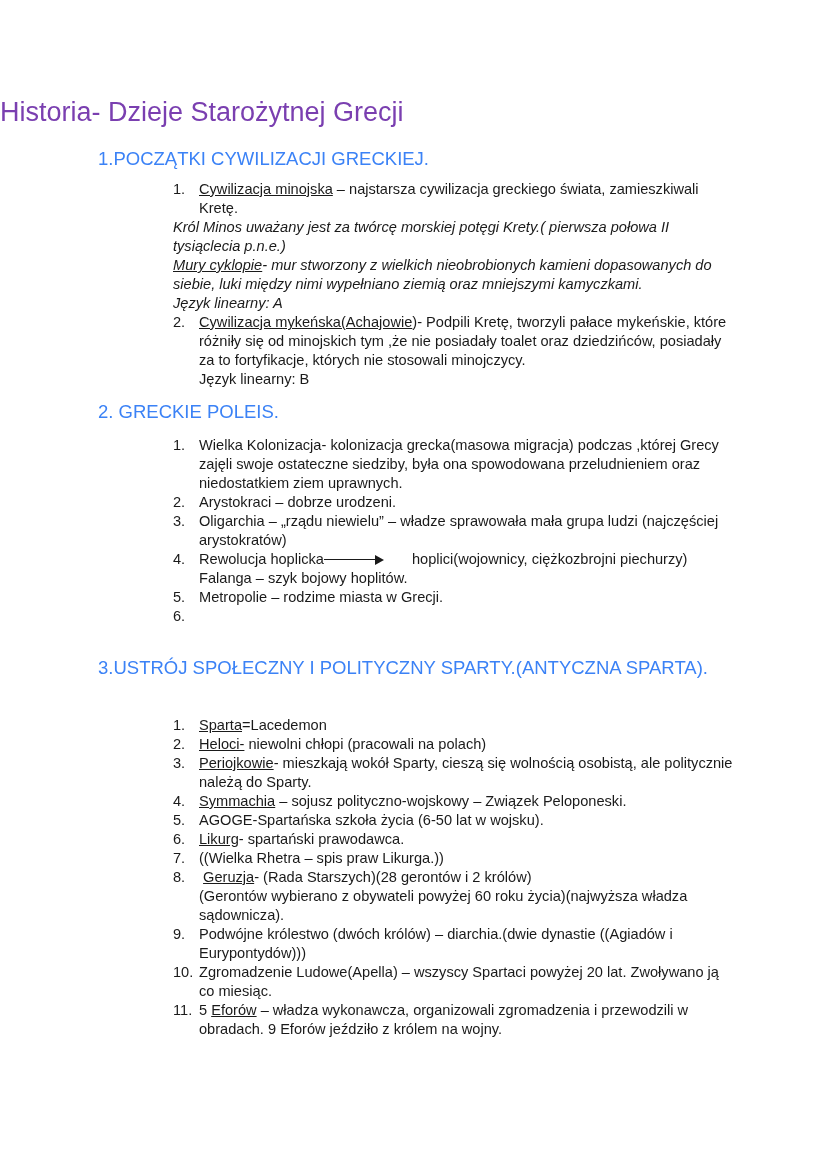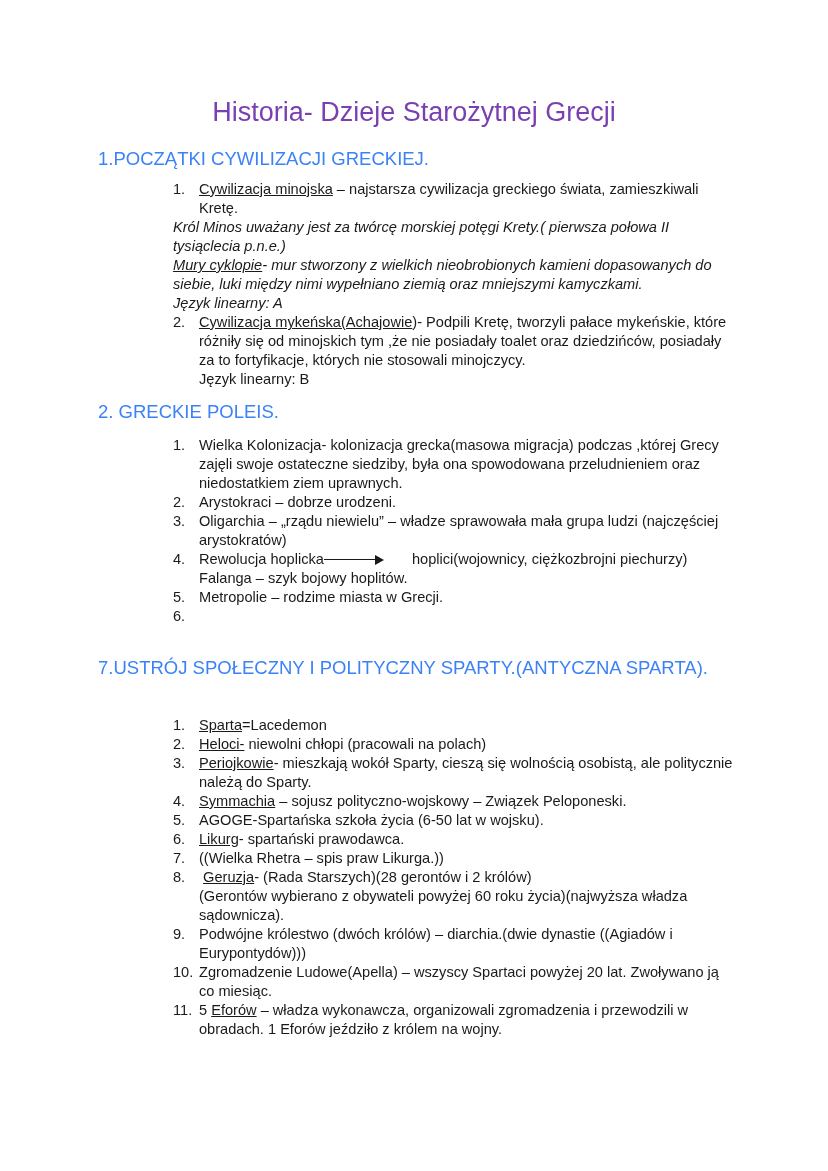--- a/index.html
+++ b/index.html
@@ -1,18 +1,18 @@
 <!DOCTYPE html>
 <html><head>
 <meta charset="utf-8">
 <style>
   html, body { margin: 0; padding: 0; background: #ffffff; }
   body { width: 828px; height: 1171px; position: relative; overflow: hidden;
          font-family: "Liberation Sans", sans-serif; color: #1a1a1a; }
-  .title { position: absolute; top: 97px; left: 0; width: 828px; text-align: center;
+  .title { position: absolute; top: 97px; left: 0; width: 828px; 
            font-size: 27px; color: #7a3fb0; margin: 0; font-weight: normal; }
   .h { position: absolute; left: 98px; font-size: 18.5px; color: #3b82f6; margin: 0;
        font-weight: normal; line-height: 24px; width: 640px; }
   .body { position: absolute; font-size: 14.6px; line-height: 19px; margin: 0; }
   .li { position: relative; padding-left: 26px; }
   .num { position: absolute; left: 0; top: 0; }
   .p { padding-left: 0; font-style: italic; }
   u { text-decoration: underline; }
   .arrow { display: inline-block; width: 60px; height: 10px; position: relative; vertical-align: middle; margin-right: 28px; }
   .arrow::before { content: ""; position: absolute; left: 0; right: 8px; top: 4px; border-top: 1px solid #1a1a1a; }
@@ -42,26 +42,26 @@
 <h2 class="h" style="top:400px;">2. GRECKIE POLEIS.</h2>
 <div class="body" style="top:436px; left:173px; width:560px;">
   <div class="li"><span class="num">1.</span><span>Wielka Kolonizacja- kolonizacja grecka(masowa migracja) podczas ,której Grecy zajęli swoje ostateczne siedziby, była ona spowodowana przeludnieniem oraz niedostatkiem ziem uprawnych.</span></div>
   <div class="li"><span class="num">2.</span><span>Arystokraci – dobrze urodzeni.</span></div>
   <div class="li"><span class="num">3.</span><span>Oligarchia – „rządu niewielu” – władze sprawowała mała grupa ludzi (najczęściej arystokratów)</span></div>
   <div class="li"><span class="num">4.</span><span>Rewolucja hoplicka</span><span class="arrow"></span><span>hoplici(wojownicy, ciężkozbrojni piechurzy)</span><div>Falanga – szyk bojowy hoplitów.</div></div>
   <div class="li"><span class="num">5.</span><span>Metropolie – rodzime miasta w Grecji.</span></div>
   <div class="li"><span class="num">6.</span></div>
 </div>
 
-<h2 class="h" style="top:656px;">7.USTRÓJ SPOŁECZNY I POLITYCZNY SPARTY.(ANTYCZNA SPARTA).</h2>
+<h2 class="h" style="top:656px;">3.USTRÓJ SPOŁECZNY I POLITYCZNY SPARTY.(ANTYCZNA SPARTA).</h2>
 <div class="body" style="top:716px; left:173px; width:560px;">
   <div class="li"><span class="num">1.</span><u>Sparta</u><span>=Lacedemon</span></div>
   <div class="li"><span class="num">2.</span><u>Heloci-</u><span> niewolni chłopi (pracowali na polach)</span></div>
   <div class="li"><span class="num">3.</span><u>Periojkowie</u><span>- mieszkają wokół Sparty, cieszą się wolnością osobistą, ale politycznie należą do Sparty.</span></div>
   <div class="li"><span class="num">4.</span><u>Symmachia</u><span> – sojusz polityczno-wojskowy – Związek Peloponeski.</span></div>
   <div class="li"><span class="num">5.</span><span>AGOGE-Spartańska szkoła życia (6-50 lat w wojsku).</span></div>
   <div class="li"><span class="num">6.</span><u>Likurg</u><span>- spartański prawodawca.</span></div>
   <div class="li"><span class="num">7.</span><span>((Wielka Rhetra – spis praw Likurga.))</span></div>
   <div class="li"><span class="num">8.</span>&nbsp;<u>Geruzja</u><span>- (Rada Starszych)(28 gerontów i 2 królów)</span><div>(Gerontów wybierano z obywateli powyżej 60 roku życia)(najwyższa władza sądownicza).</div></div>
   <div class="li"><span class="num">9.</span><span>Podwójne królestwo (dwóch królów) – diarchia.(dwie dynastie ((Agiadów i Eurypontydów)))</span></div>
   <div class="li"><span class="num">10.</span><span>Zgromadzenie Ludowe(Apella) – wszyscy Spartaci powyżej 20 lat. Zwoływano ją co miesiąc.</span></div>
-  <div class="li"><span class="num">11.</span><span>5 </span><u>Eforów</u><span> – władza wykonawcza, organizowali zgromadzenia i przewodzili w obradach. 1 Eforów jeździło z królem na wojny.</span></div>
+  <div class="li"><span class="num">11.</span><span>5 </span><u>Eforów</u><span> – władza wykonawcza, organizowali zgromadzenia i przewodzili w obradach. 9 Eforów jeździło z królem na wojny.</span></div>
 </div>
 
 </body></html>

